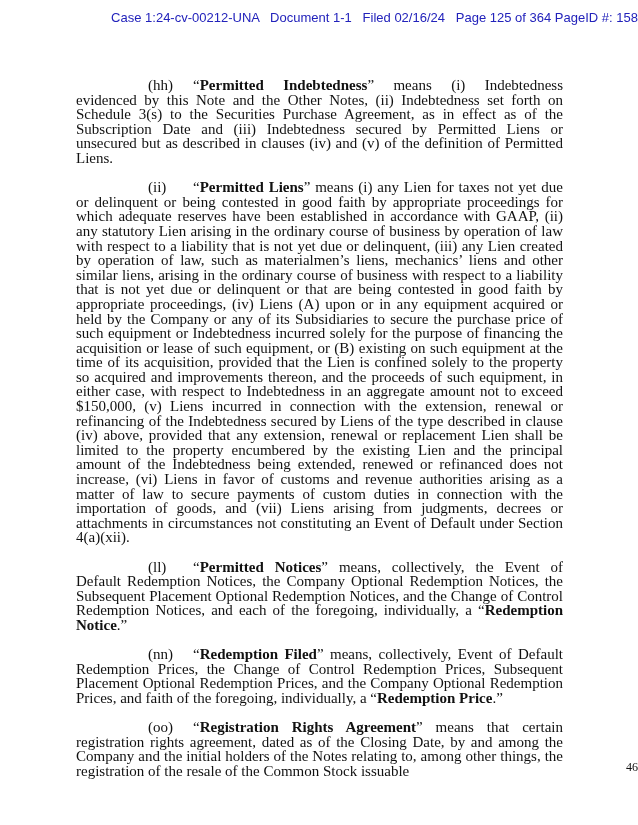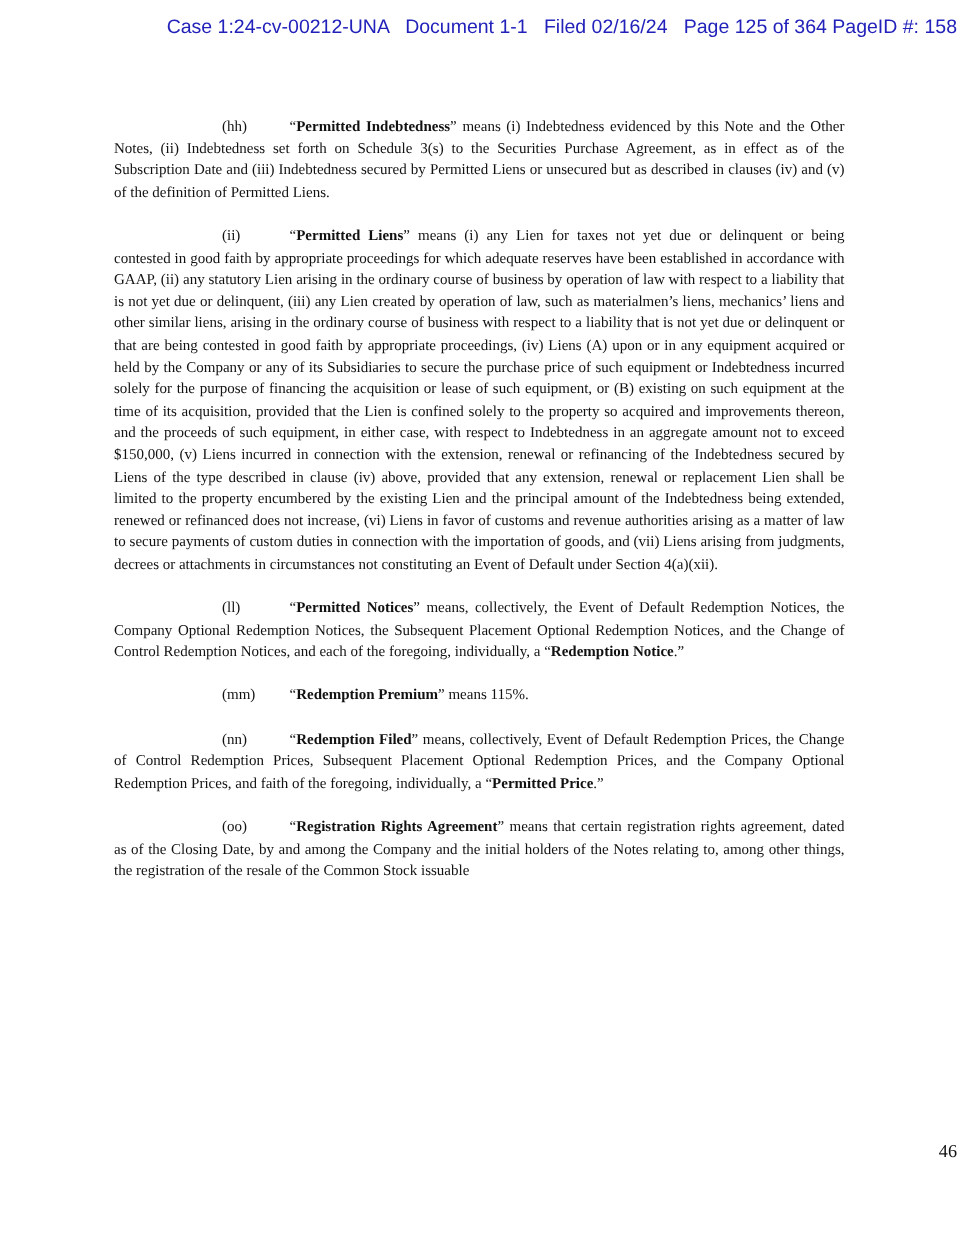--- a/index.html
+++ b/index.html
@@ -4,21 +4,21 @@
 <style>
   html, body { margin: 0; padding: 0; background: #ffffff; }
   body { width: 638px; height: 825px; position: relative; overflow: hidden; }
   .header {
     position: absolute; top: 10px; left: 0; width: 638px; text-align: right;
     font-family: "Liberation Sans", sans-serif; font-size: 13px; color: #2222bb;
     white-space: pre; letter-spacing: 0px;
   }
   .page {
     position: absolute; left: 76px; top: 78px; width: 487px;
-    font-family: "Liberation Serif", serif; font-size: 10px; line-height: 14.6px; color: #111111;
+    font-family: "Liberation Serif", serif; font-size: 15px; line-height: 14.6px; color: #111111;
   }
   .para { text-align: justify; margin: 0 0 14.6px 0; text-indent: 72px; }
   .para .label { display: inline-block; width: 45px; text-indent: 0; }
   b { font-weight: bold; }
   .pagenum {
     position: absolute; top: 760px; left: 0; width: 638px; text-align: right;
     font-family: "Liberation Serif", serif; font-size: 12.1px; color: #111111;
   }
 </style>
 </head>
@@ -28,20 +28,19 @@
 
 <div class="page">
   <p class="para"><span class="label">(hh)</span>“<b>Permitted Indebtedness</b>”<span> means (i) Indebtedness evidenced by this Note and the Other Notes, (ii) Indebtedness set forth on Schedule 3(s) to the Securities Purchase Agreement, as in effect as of the Subscription Date and (iii) Indebtedness secured by Permitted Liens or unsecured but as described in clauses (iv) and (v) of the definition of Permitted Liens.</span></p>
 
   <p class="para"><span class="label">(ii)</span>“<b>Permitted Liens</b>”<span> means (i) any Lien for taxes not yet due or delinquent or being contested in good faith by appropriate proceedings for which adequate reserves have been established in accordance with GAAP, (ii) any statutory Lien arising in the ordinary course of business by operation of law with respect to a liability that is not yet due or delinquent, (iii) any Lien created by operation of law, such as materialmen’s liens, mechanics’ liens and other similar liens, arising in the ordinary course of business with respect to a liability that is not yet due or delinquent or that are being contested in good faith by appropriate proceedings, (iv) Liens (A) upon or in any equipment acquired or held by the Company or any of its Subsidiaries to secure the purchase price of such equipment or Indebtedness incurred solely for the purpose of financing the acquisition or lease of such equipment, or (B) existing on such equipment at the time of its acquisition, provided that the Lien is confined solely to the property so acquired and improvements thereon, and the proceeds of such equipment, in either case, with respect to Indebtedness in an aggregate amount not to exceed $150,000, (v) Liens incurred in connection with the extension, renewal or refinancing of the Indebtedness secured by Liens of the type described in clause (iv) above, provided that any extension, renewal or replacement Lien shall be limited to the property encumbered by the existing Lien and the principal amount of the Indebtedness being extended, renewed or refinanced does not increase, (vi) Liens in favor of customs and revenue authorities arising as a matter of law to secure payments of custom duties in connection with the importation of goods, and (vii) Liens arising from judgments, decrees or attachments in circumstances not constituting an Event of Default under Section 4(a)(xii).</span></p>
 
 
 
   <p class="para"><span class="label">(ll)</span>“<b>Permitted Notices</b>”<span> means, collectively, the Event of Default Redemption Notices, the Company Optional Redemption Notices, the Subsequent Placement Optional Redemption Notices, and the Change of Control Redemption Notices, and each of the foregoing, individually, a “</span><b>Redemption Notice</b><span>.”</span></p>
 
-  <p class="para"><span class="label">(mm)</span>“<b>Redemption Premium</b>”<span> means 115%.</span></p>
 
-  <p class="para"><span class="label">(nn)</span>“<b>Redemption Filed</b>”<span> means, collectively, Event of Default Redemption Prices, the Change of Control Redemption Prices, Subsequent Placement Optional Redemption Prices, and the Company Optional Redemption Prices, and faith of the foregoing, individually, a “</span><b>Permitted Price</b><span>.”</span></p>
+  <p class="para"><span class="label">(nn)</span>“<b>Redemption Filed</b>”<span> means, collectively, Event of Default Redemption Prices, the Change of Control Redemption Prices, Subsequent Placement Optional Redemption Prices, and the Company Optional Redemption Prices, and faith of the foregoing, individually, a “</span><b>Redemption Price</b><span>.”</span></p>
 
   <p class="para"><span class="label">(oo)</span>“<b>Registration Rights Agreement</b>”<span> means that certain registration rights agreement, dated as of the Closing Date, by and among the Company and the initial holders of the Notes relating to, among other things, the registration of the resale of the Common Stock issuable</span></p>
 </div>
 
 <div class="pagenum">46</div>
 
 </body></html>

